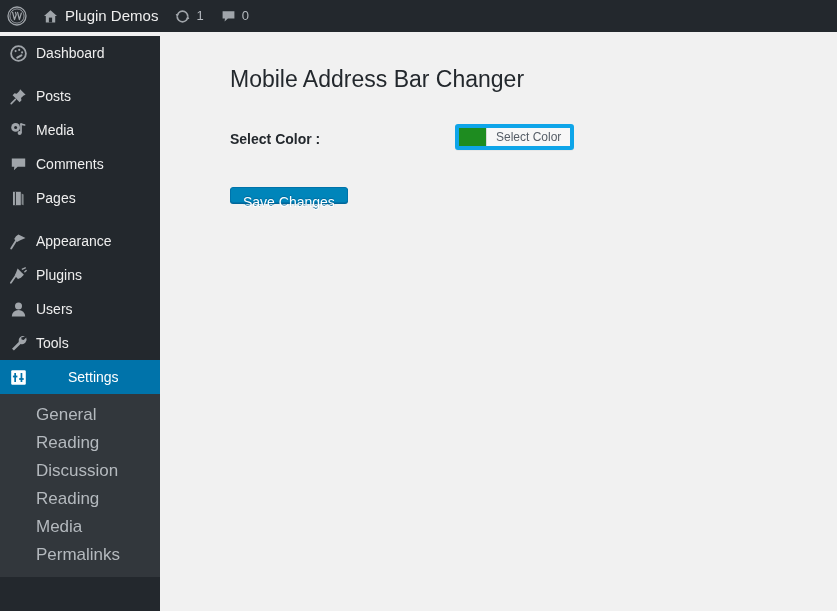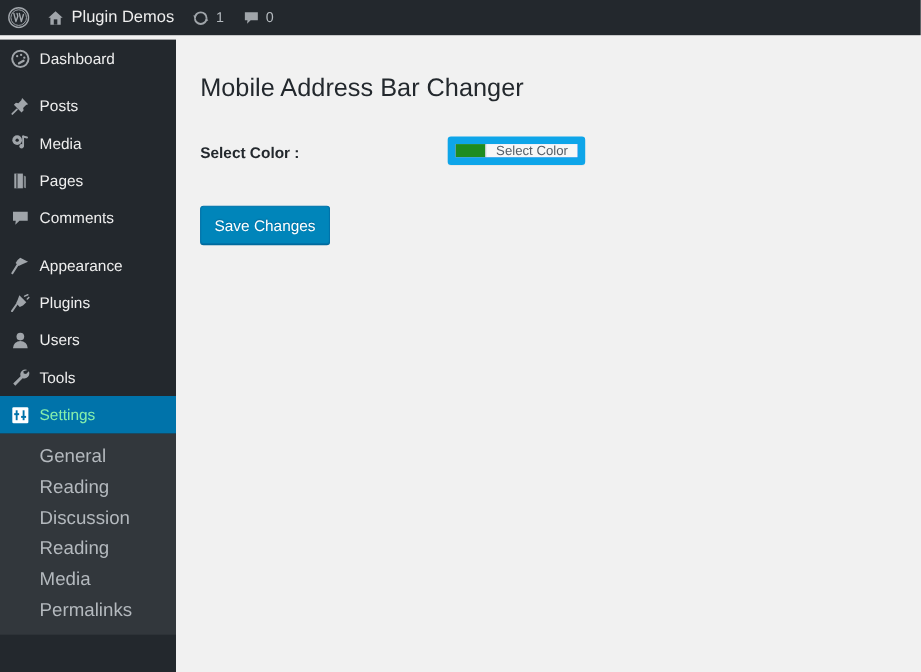--- a/index.html
+++ b/index.html
@@ -68,21 +68,22 @@
     min-width: 36px;
     display: flex;
     align-items: center;
     justify-content: center;
     color: #a0a5aa;
   }
   .menu-top .mtext { font-size: 14px; line-height: 18px; }
   .menu-sep { height: 9px; }
   .menu-top.current {
     background: #0073aa;
-    color: #86efac;
+    color: #ffffff;
+    gap: 32px;
   }
   .menu-top.current .mi { color: #fff; }
   .menu-top.current .arrow {
     position: absolute;
     right: -8px;
     top: 50%;
     margin-top: -8px;
     width: 0; height: 0;
     border-top: 8px solid transparent;
     border-bottom: 8px solid transparent;
@@ -111,20 +112,21 @@
 
   
   #wpcontent {
     position: absolute;
     top: 32px;
     left: 160px;
     width: 677px;
     height: 579px;
     background: #f1f1f1;
     overflow: hidden;
+    padding-left: 48px;
   }
   #wpbody { padding: 10px 20px 0 22px; }
   h1#page-title {
     margin: 14px 0 0 0;
     padding: 9px 0 4px 0;
     font-size: 23px;
     font-weight: 400;
     line-height: 29px;
     color: #23282d;
   }
@@ -143,21 +145,21 @@
   table.form-table td {
     padding: 8px 10px;
     vertical-align: top;
   }
 
   
   .wp-picker-container {
     display: inline-flex;
     align-items: stretch;
     height: 26px;
-    border: 7px solid #0ea5e9;
+    border: 4px solid #0ea5e9;
     border-radius: 3px;
     background: #c4b5fd;
     box-shadow: 0 1px 0 rgba(0,0,0,0.04);
     overflow: hidden;
     cursor: pointer;
   }
   .wp-color-result-swatch {
     width: 28px;
     display: block;
     border-right: 1px solid #d8d8d8;
@@ -170,21 +172,21 @@
     color: #555d66;
     background: #f7f7f7;
     white-space: nowrap;
   }
 
   
   p.submit { margin: 19px 0 0 0; padding: 0; }
   .button-primary {
     display: inline-block;
     padding: 0 12px;
-    height: 35px;
+    height: 16px;
     line-height: 28px;
     font-size: 14px;
     border: 1px solid #0073aa;
     border-radius: 3px;
     background: #0085ba;
     color: #ffffff;
     cursor: pointer;
     box-shadow: 0 1px 0 #006799;
     text-shadow: 0 -1px 1px #006799;
     font-family: inherit;
@@ -275,35 +277,35 @@
           <path d="M12.0 3.1 L15.6 4.0" stroke="currentColor" stroke-width="1.7" stroke-linecap="round"></path>
           <circle cx="10.6" cy="12.0" r="2.0" fill="currentColor"></circle>
         </svg>
       </span>
       <span class="mtext">Media</span>
     </li>
 
     <li class="menu-top">
       <span class="mi">
         <svg width="19" height="19" viewBox="0 0 19 19">
+          <path d="M2.8 3.4 h13.4 v8.3 h-7.5 l-3.8 3.6 l0.4 -3.6 h-2.5 Z" fill="currentColor"></path>
+        </svg>
+      </span>
+      <span class="mtext">Comments</span>
+    </li>
+
+    <li class="menu-top">
+      <span class="mi">
+        <svg width="19" height="19" viewBox="0 0 19 19">
           <rect x="4.0" y="2.8" width="7.8" height="13.4" fill="currentColor"></rect>
           <rect x="5.9" y="2.8" width="1.0" height="13.4" fill="#23282d"></rect>
           <path d="M12.6 4.6 L14.6 5.4 L14.6 16.2 L12.6 15.4 Z" fill="currentColor" opacity="0.75"></path>
         </svg>
       </span>
       <span class="mtext">Pages</span>
-    </li>
-
-    <li class="menu-top">
-      <span class="mi">
-        <svg width="19" height="19" viewBox="0 0 19 19">
-          <path d="M2.8 3.4 h13.4 v8.3 h-7.5 l-3.8 3.6 l0.4 -3.6 h-2.5 Z" fill="currentColor"></path>
-        </svg>
-      </span>
-      <span class="mtext">Comments</span>
     </li>
     <li class="menu-sep"></li>
 
     <li class="menu-top">
       <span class="mi">
         <svg width="19" height="19" viewBox="0 0 19 19">
           <path d="M9.4 2.4 L16.5 6.0 L11.3 8.3 L8.0 9.9 L5.2 7.1 L7.0 4.3 Z" fill="currentColor"></path>
           <path d="M7.0 8.8 L2.2 16.4" stroke="currentColor" stroke-width="1.9" stroke-linecap="round"></path>
         </svg>
       </span>

